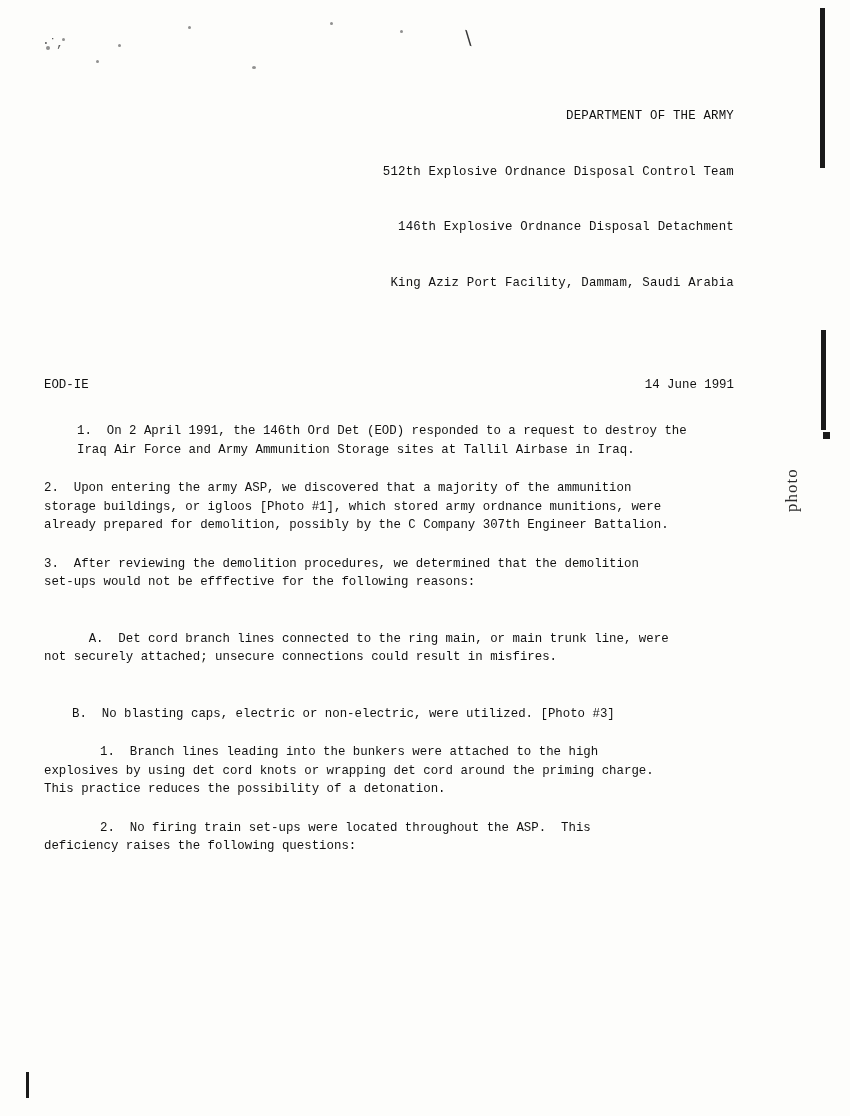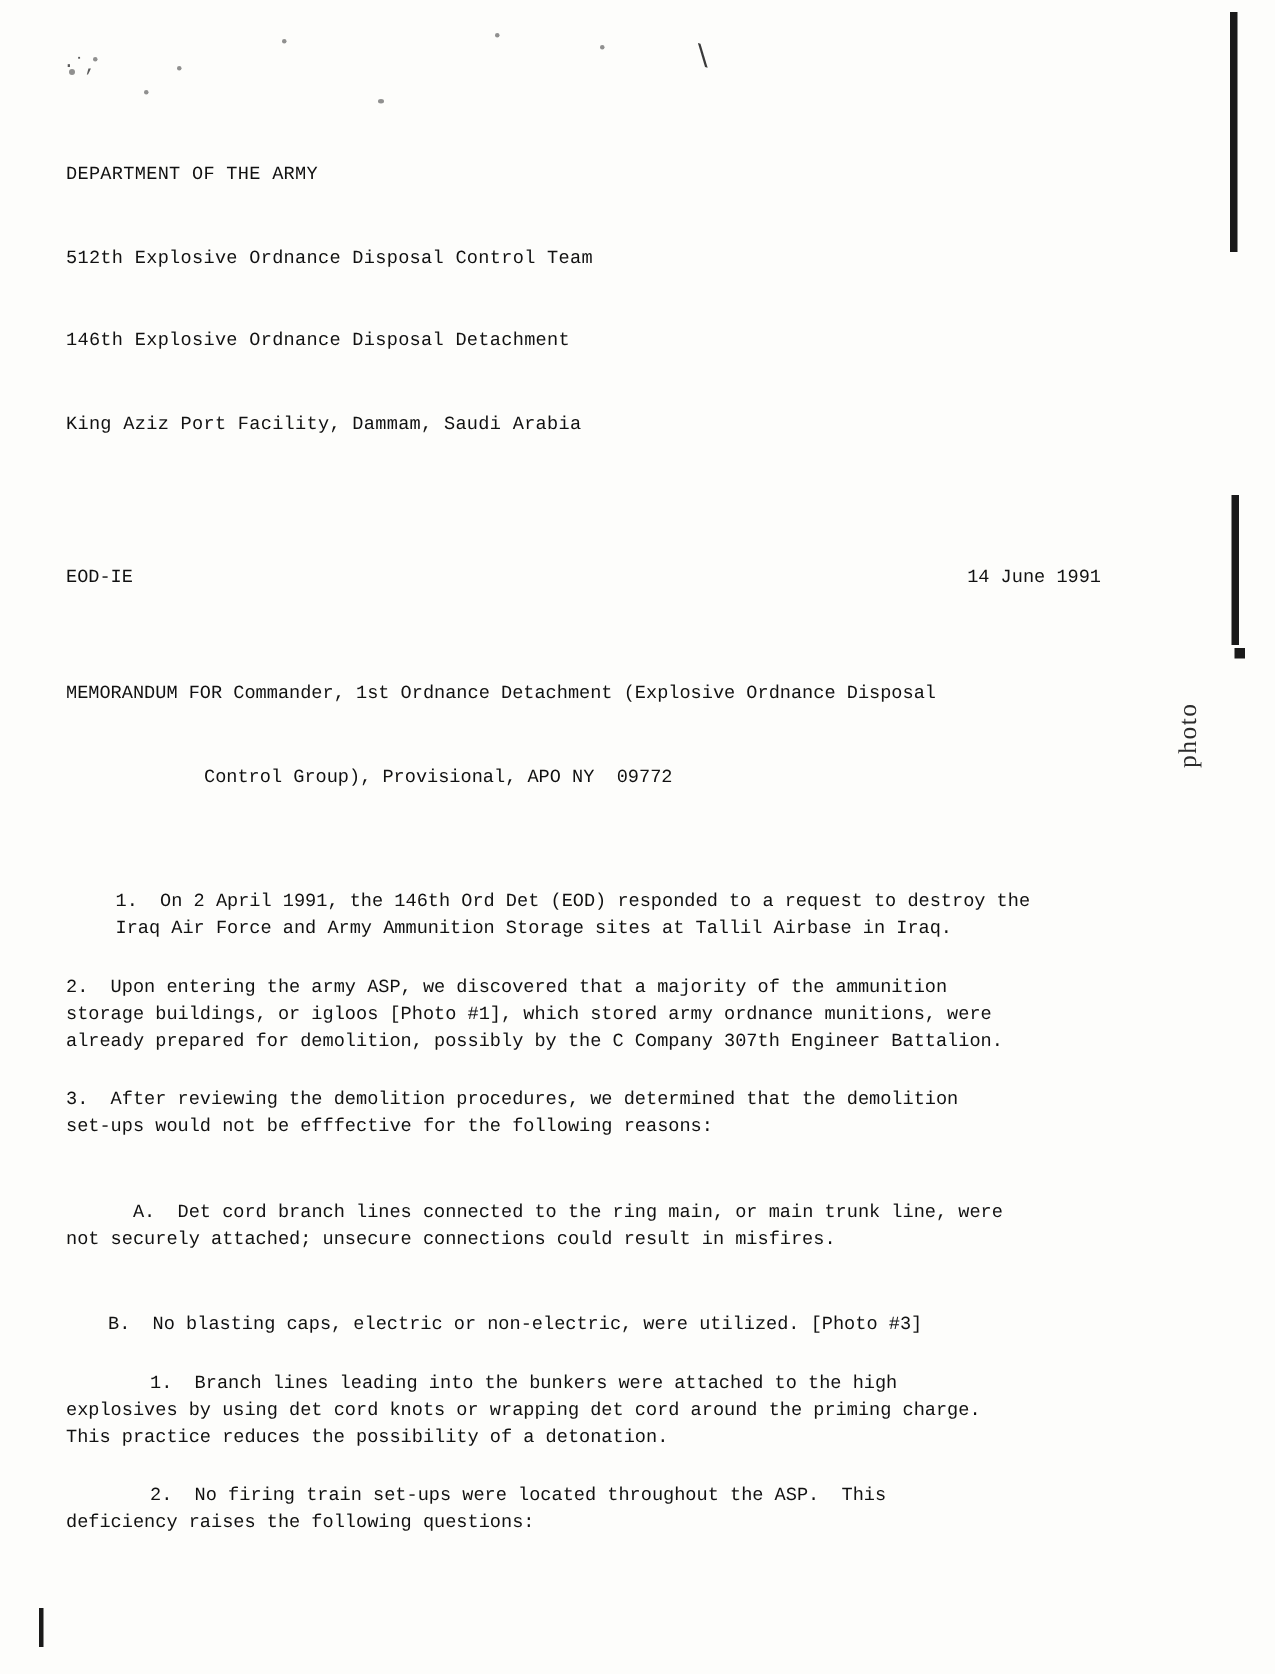--- a/index.html
+++ b/index.html
@@ -73,21 +73,21 @@
   .doc {
     position: absolute;
     left: 44px;
     top: 70px;
     width: 690px;
     font-size: 12.4px;
     line-height: 18.4px;
   }
 
   .letterhead {
-    text-align: left;
+    text-align: right;
     white-space: pre;
     letter-spacing: .2px;
   }
   .letterhead div { line-height: 19px; }
 
   .row-office {
     display: flex;
     justify-content: space-between;
     margin-top: 46px;
   }
@@ -144,24 +144,20 @@
       <div>512th Explosive Ordnance Disposal Control Team</div>
       <div>146th Explosive Ordnance Disposal Detachment</div>
       <div>King Aziz Port Facility, Dammam, Saudi Arabia</div>
     </div>
 
     <div class="row-office">
       <span>EOD-IE</span>
       <span>14 June 1991</span>
     </div>
 
-    <div class="memo-to">
-      <span class="body-line">MEMORANDUM FOR Commander, 1st Ordnance Detachment (Explosive Ordnance Disposal</span>
-      <span class="indent2">Control Group), Provisional, APO NY  09772</span>
-    </div>
 
 
     <div class="para hang-1" style="margin-top:28px;margin-left:33px;">1.  On 2 April 1991, the 146th Ord Det (EOD) responded to a request to destroy the
 Iraq Air Force and Army Ammunition Storage sites at Tallil Airbase in Iraq.</div>
     <div class="para hang-1">2.  Upon entering the army ASP, we discovered that a majority of the ammunition
 storage buildings, or igloos [Photo #1], which stored army ordnance munitions, were
 already prepared for demolition, possibly by the C Company 307th Engineer Battalion.</div>
     <div class="para hang-1">3.  After reviewing the demolition procedures, we determined that the demolition
 set-ups would not be efffective for the following reasons:</div>
 

